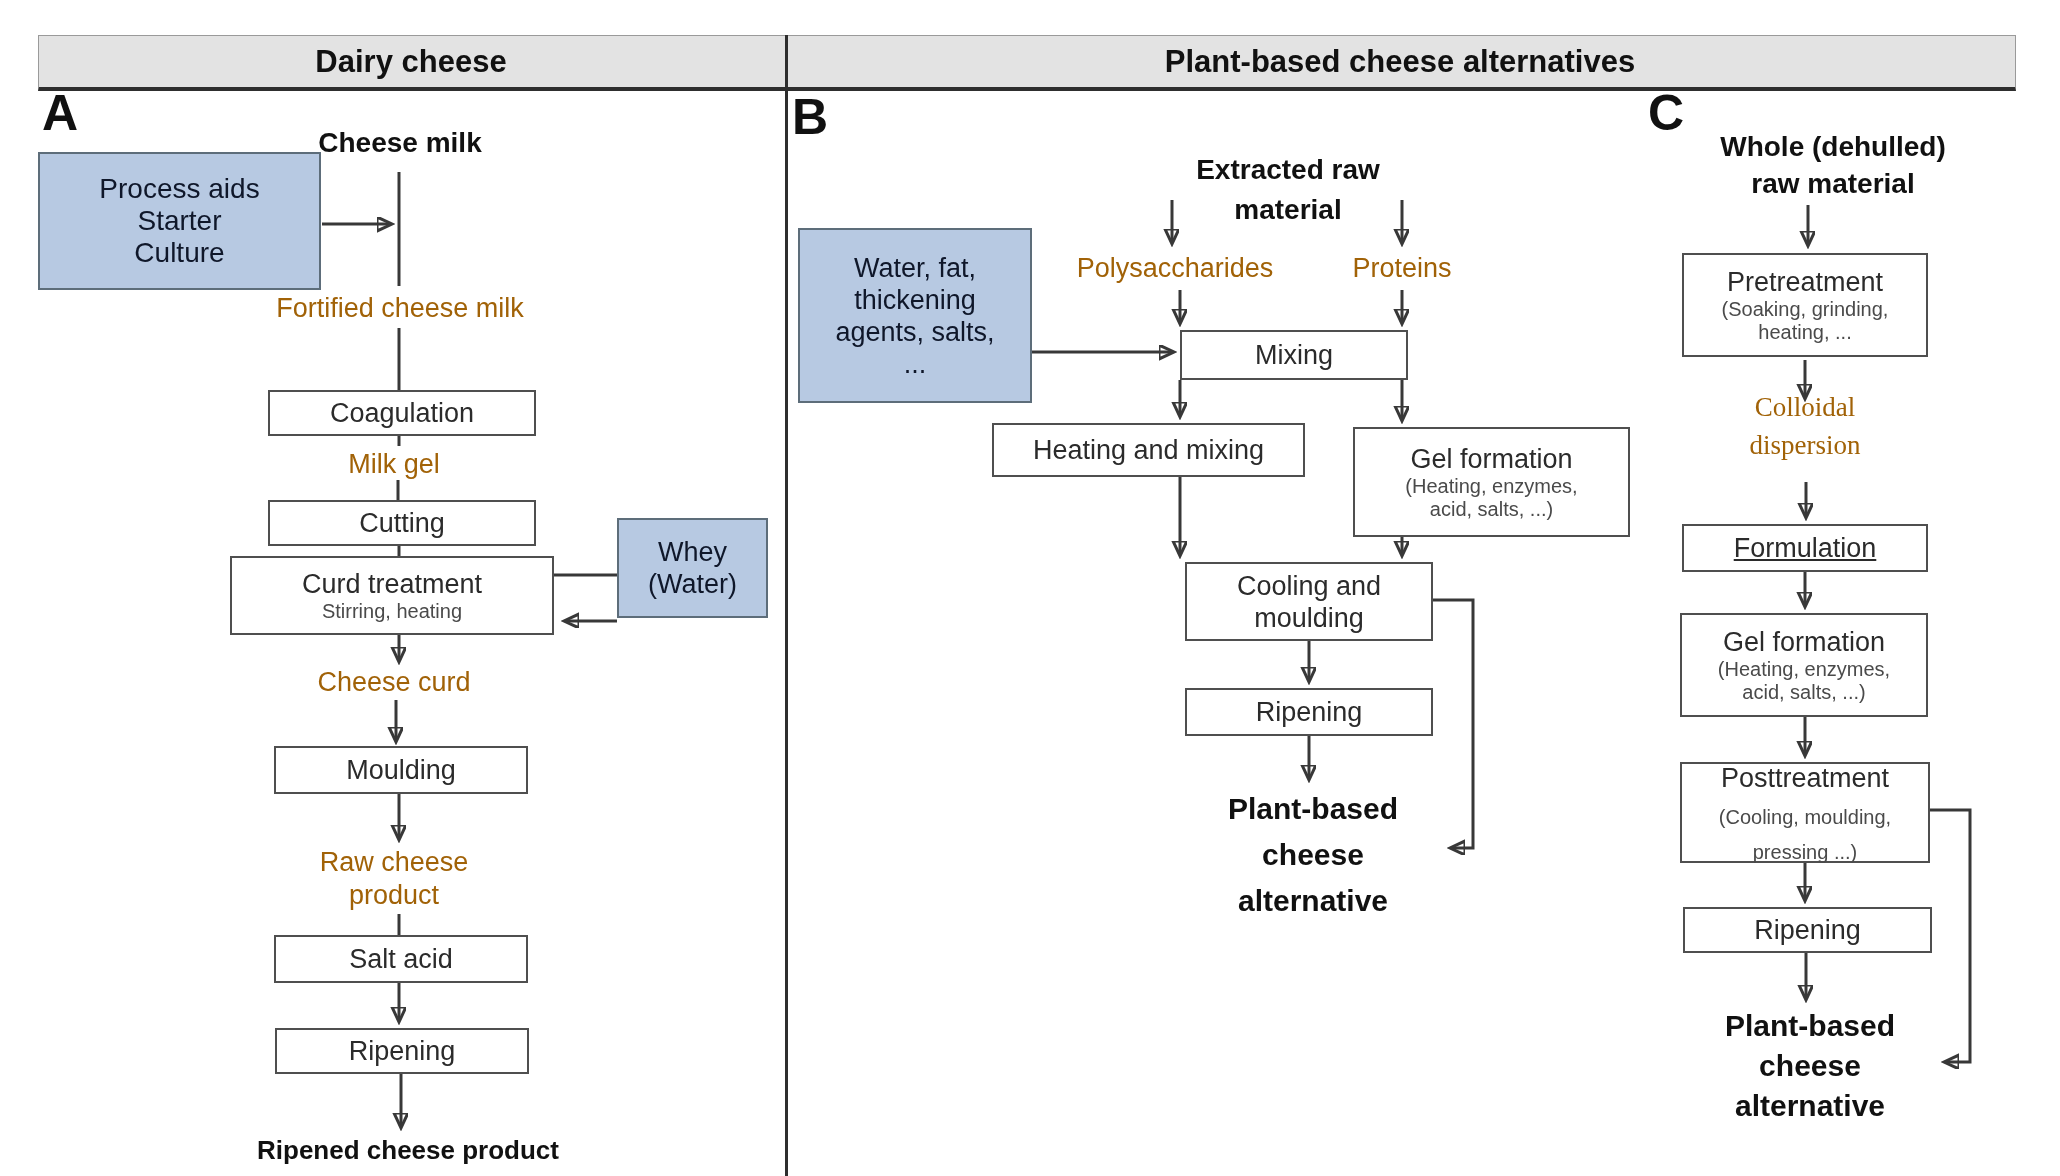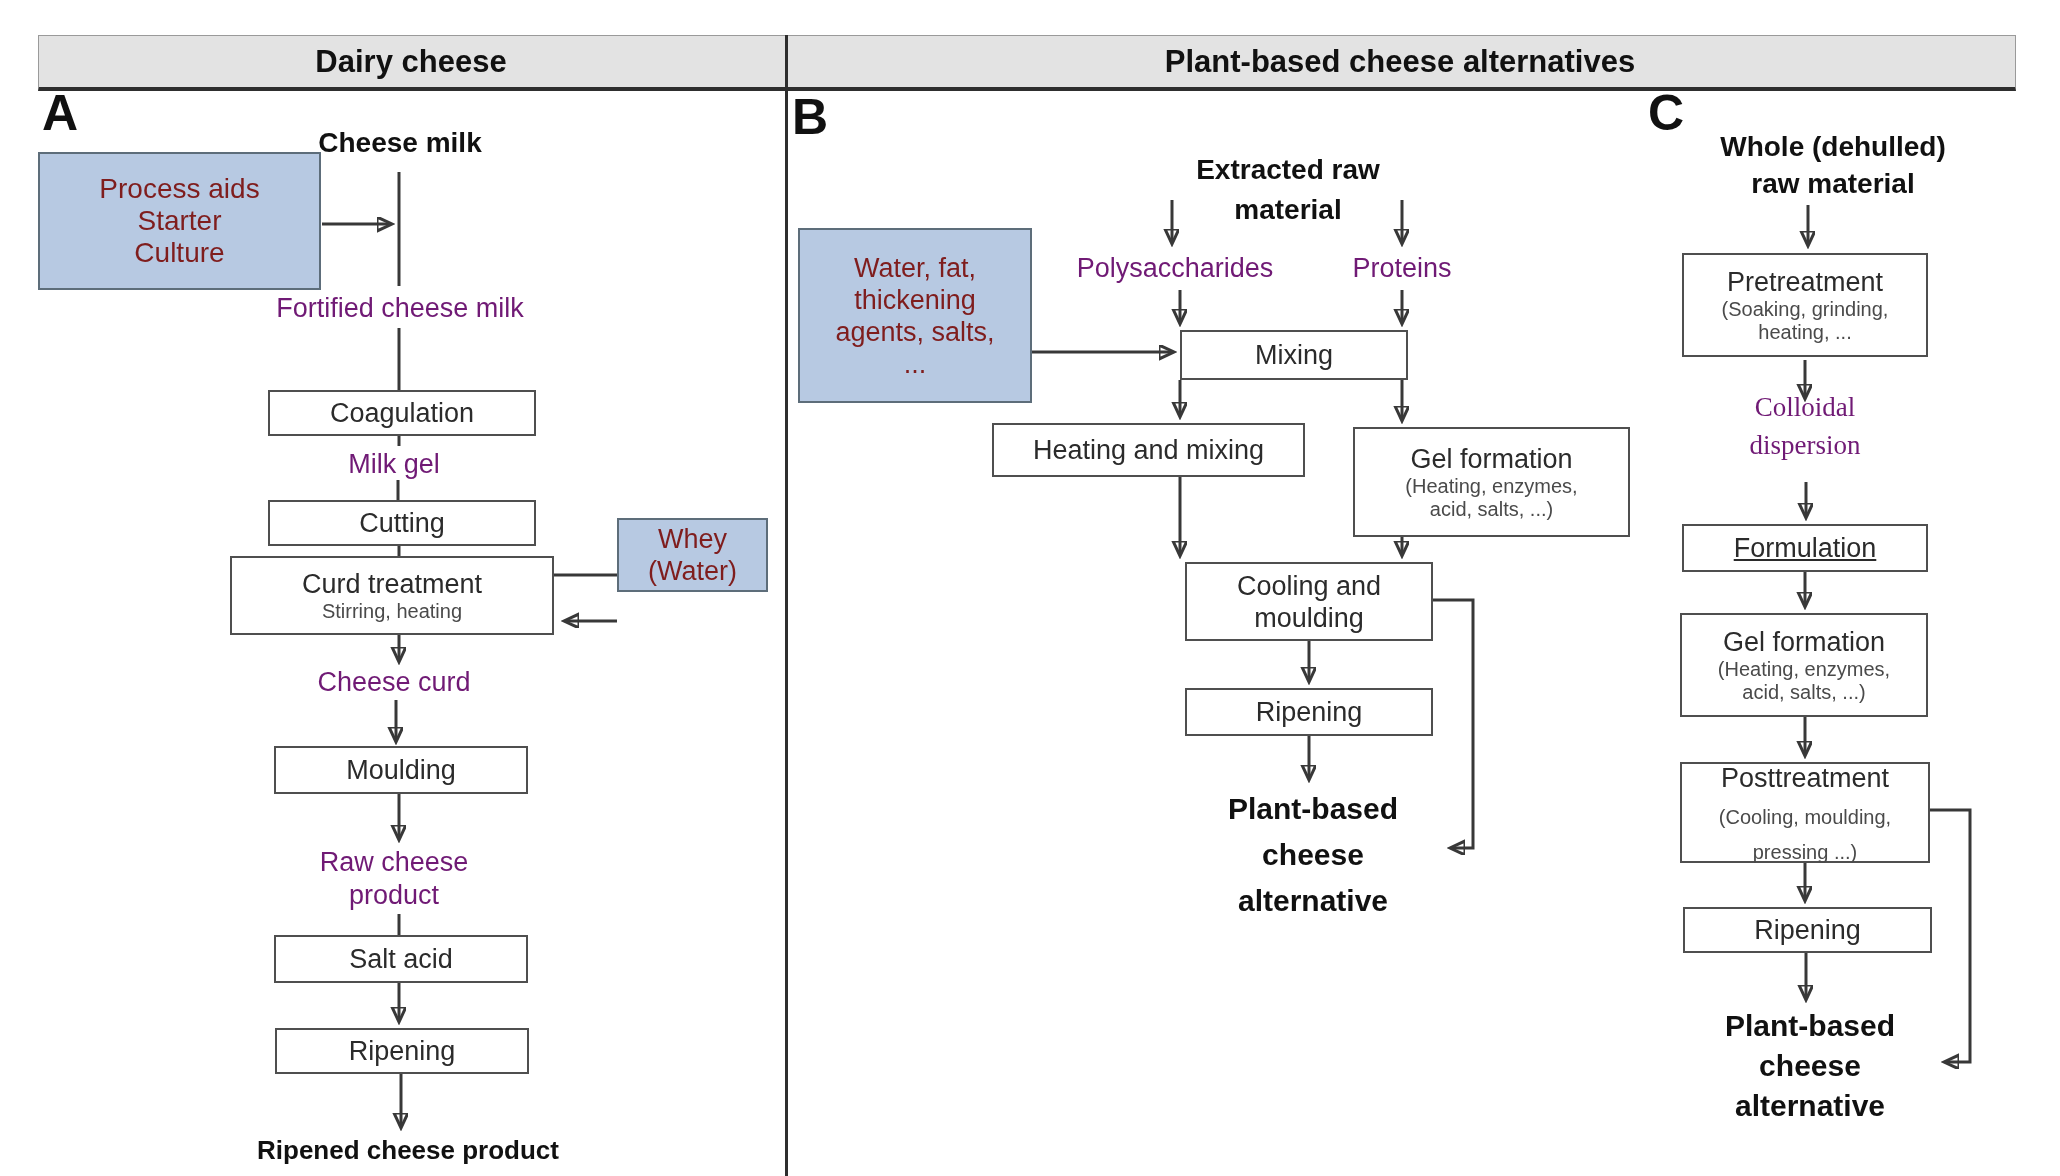--- a/index.html
+++ b/index.html
@@ -26,24 +26,24 @@
     display:flex;flex-direction:column;align-items:center;justify-content:center;
     text-align:center;color:#2b2b2b;
   }
   .bluebox{
     position:absolute;background:#b7c9e2;border:2px solid #5d6d7a;box-sizing:border-box;
     display:flex;flex-direction:column;align-items:center;justify-content:center;
     text-align:center;color:#213457;
   }
   .boxmain{font-size:27px;line-height:32px;}
   .boxsub{font-size:20px;line-height:23px;color:#4a4a4a;}
-  .bluebox .boxmain{color:#7f1d1d;}
+  .bluebox .boxmain{color:#0f172a;}
   .lbl{
     position:absolute;transform:translateX(-50%);text-align:center;
-    font-size:27px;line-height:33px;color:#701a75;white-space:nowrap;
+    font-size:27px;line-height:33px;color:#a16207;white-space:nowrap;
   }
   .lbl.bold{font-weight:bold;color:#111;}
   .fs28{font-size:28px;}
   .bline{display:block;}
 </style>
 </head>
 <body>
 
 <div id="figure">
 
@@ -117,21 +117,21 @@
 
   <div class="fbox" style="left:268px;top:500px;width:268px;height:46px;">
     <span class="boxmain">Cutting</span>
   </div>
 
   <div class="fbox" style="left:230px;top:556px;width:324px;height:79px;">
     <span class="boxmain">Curd treatment</span>
     <span class="boxsub">Stirring, heating</span>
   </div>
 
-  <div class="bluebox" style="left:617px;top:518px;width:151px;height:74px;">
+  <div class="bluebox" style="left:617px;top:518px;width:151px;height:100px;">
     <span class="boxmain bline">Whey</span>
     <span class="boxmain bline">(Water)</span>
   </div>
 
   <div class="lbl" style="left:394px;top:666px;">Cheese curd</div>
 
   <div class="fbox" style="left:274px;top:746px;width:254px;height:48px;">
     <span class="boxmain">Moulding</span>
   </div>
 

